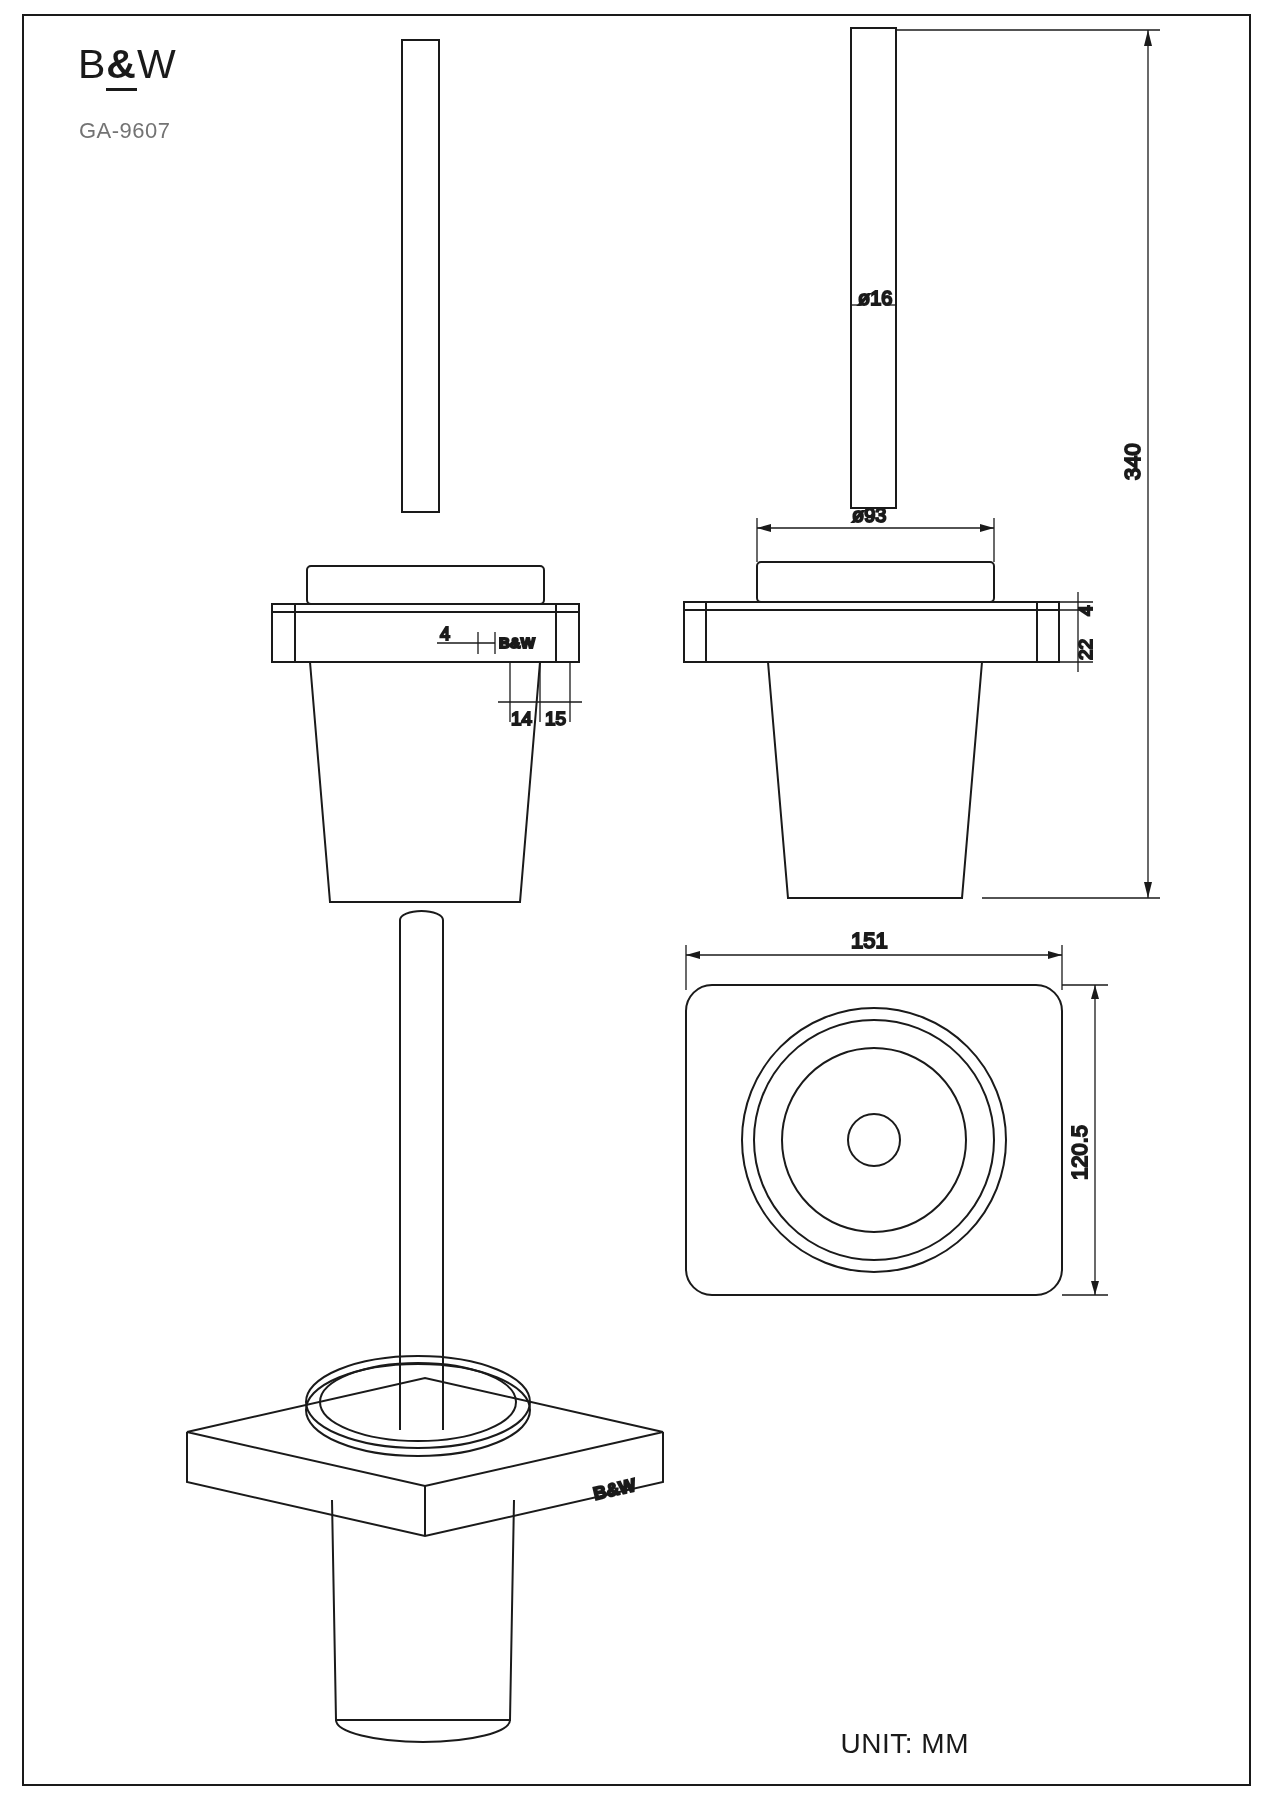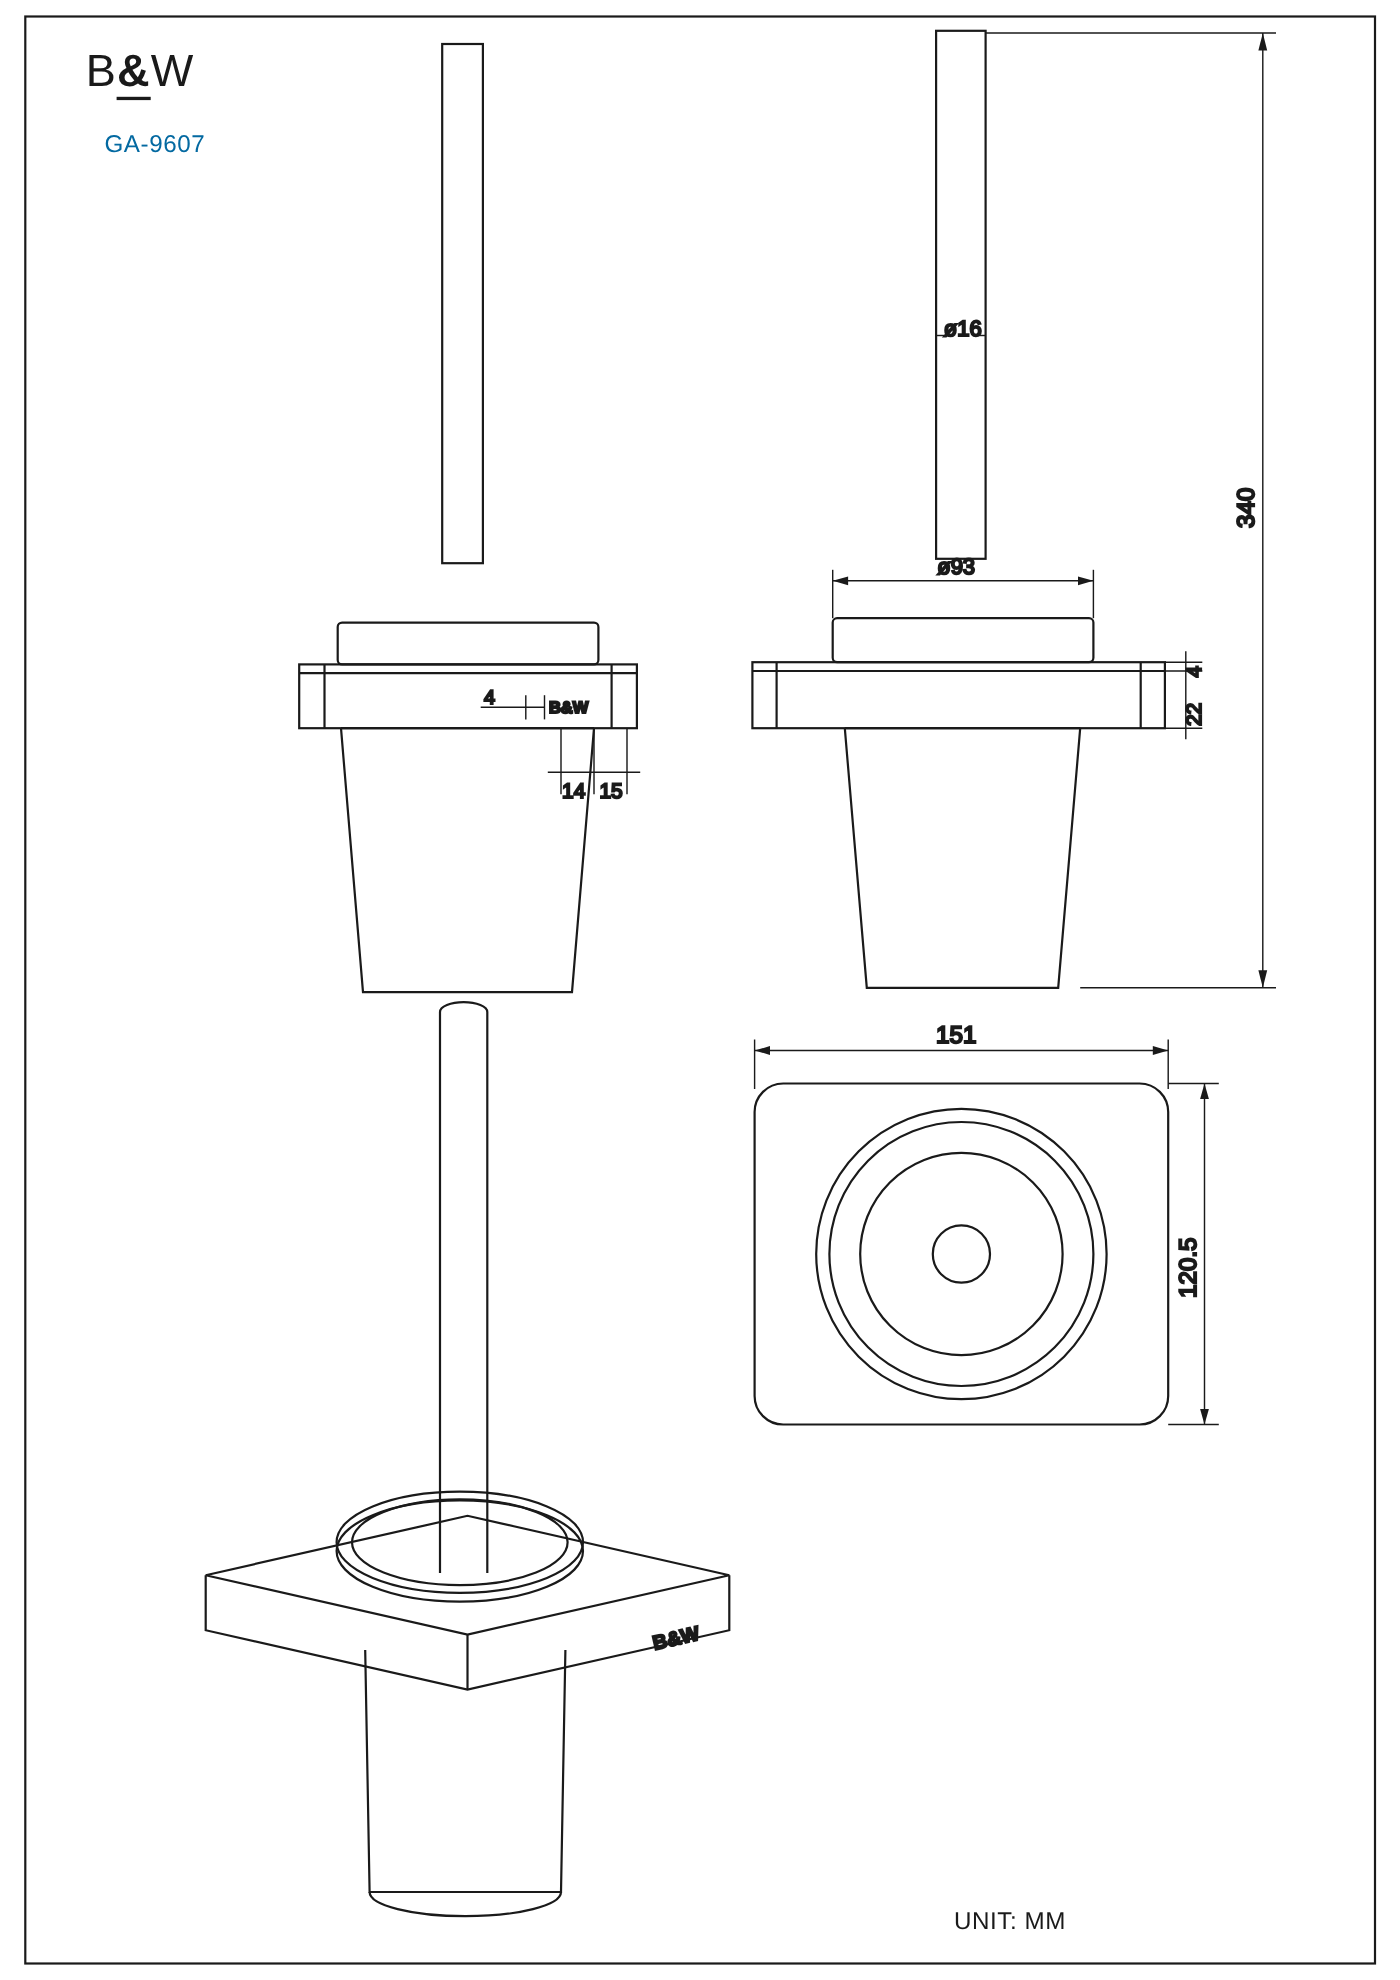--- a/index.html
+++ b/index.html
@@ -41,31 +41,31 @@
     color: #1a1a1a;
     white-space: nowrap;
   }
   .brand .amp {
     font-weight: 700;
     border-bottom: 3px solid #1a1a1a;
     padding-bottom: 1px;
   }
   .model {
     position: absolute;
-    left: 95px;
+    left: 79px;
     top: 118px;
     font-size: 22px;
     letter-spacing: 0.5px;
-    color: #0369a1;
+    color: #737373;
   }
   .unit {
     position: absolute;
     right: 46px;
     bottom: 40px;
-    font-size: 22px;
+    font-size: 28px;
     letter-spacing: 0.5px;
     color: #1a1a1a;
   }
   svg.draw {
     position: absolute;
     left: 0;
     top: 0;
     width: 1273px;
     height: 1800px;
     pointer-events: none;

